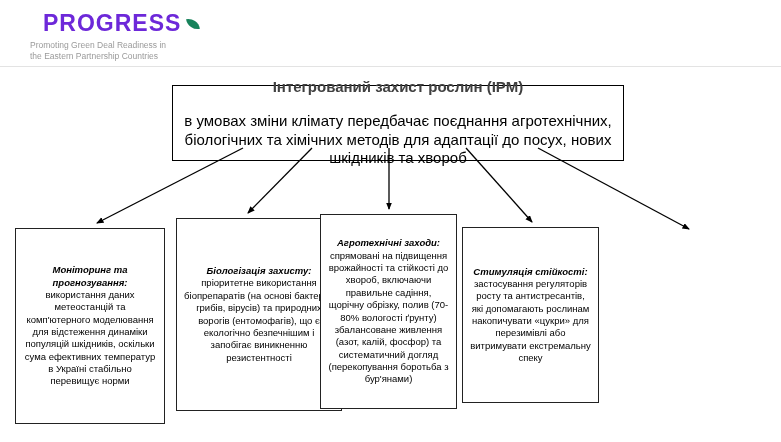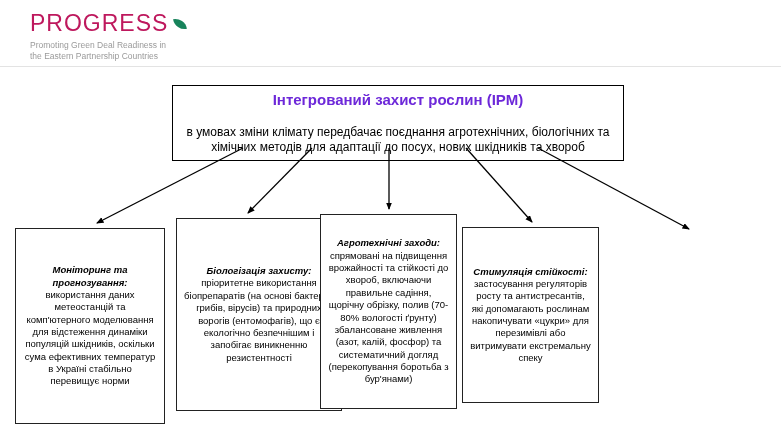--- a/index.html
+++ b/index.html
@@ -7,24 +7,25 @@
     position:relative;
     width:781px;height:442px;
     background:#ffffff;
     font-family:"Liberation Sans", sans-serif;
     overflow:hidden;
   }
   
   .logo-block{position:absolute;left:30px;top:10px;}
   .logo-row{display:flex;align-items:center;gap:6px;}
   .logo-text{
-    color:#be185d;
+    color:#6d28d9;
     font-size:23px;
-    font-weight:normal;
+    font-weight:bold;
     letter-spacing:1px;
+    margin-left:13px;
   }
   .leaf{
     width:12px;height:12px;
     background:#17835b;
     border-radius:0 100% 0 100%;
     transform:rotate(-10deg);
     display:inline-block;
   }
   .tagline{
     margin-top:3px;
@@ -42,25 +43,25 @@
     position:absolute;
     left:172px;top:85px;
     width:430px;height:62px;
     border:1.5px solid #000;
     background:#fff;
     padding:6px 10px;
     text-align:center;
     display:flex;flex-direction:column;justify-content:center;
   }
   .main-title{
-    font-size:15px;font-weight:bold;color:#6d28d9;
+    font-size:15px;font-weight:bold;color:#404040;
     margin-bottom:17px;
   }
   .main-body{
-    font-size:12px;color:#000;line-height:1.25;
+    font-size:15px;color:#000;line-height:1.25;
   }
   
   .arrows{
     position:absolute;left:0;top:0;
     width:781px;height:442px;
     pointer-events:none;
   }
   
   .node{
     position:absolute;

